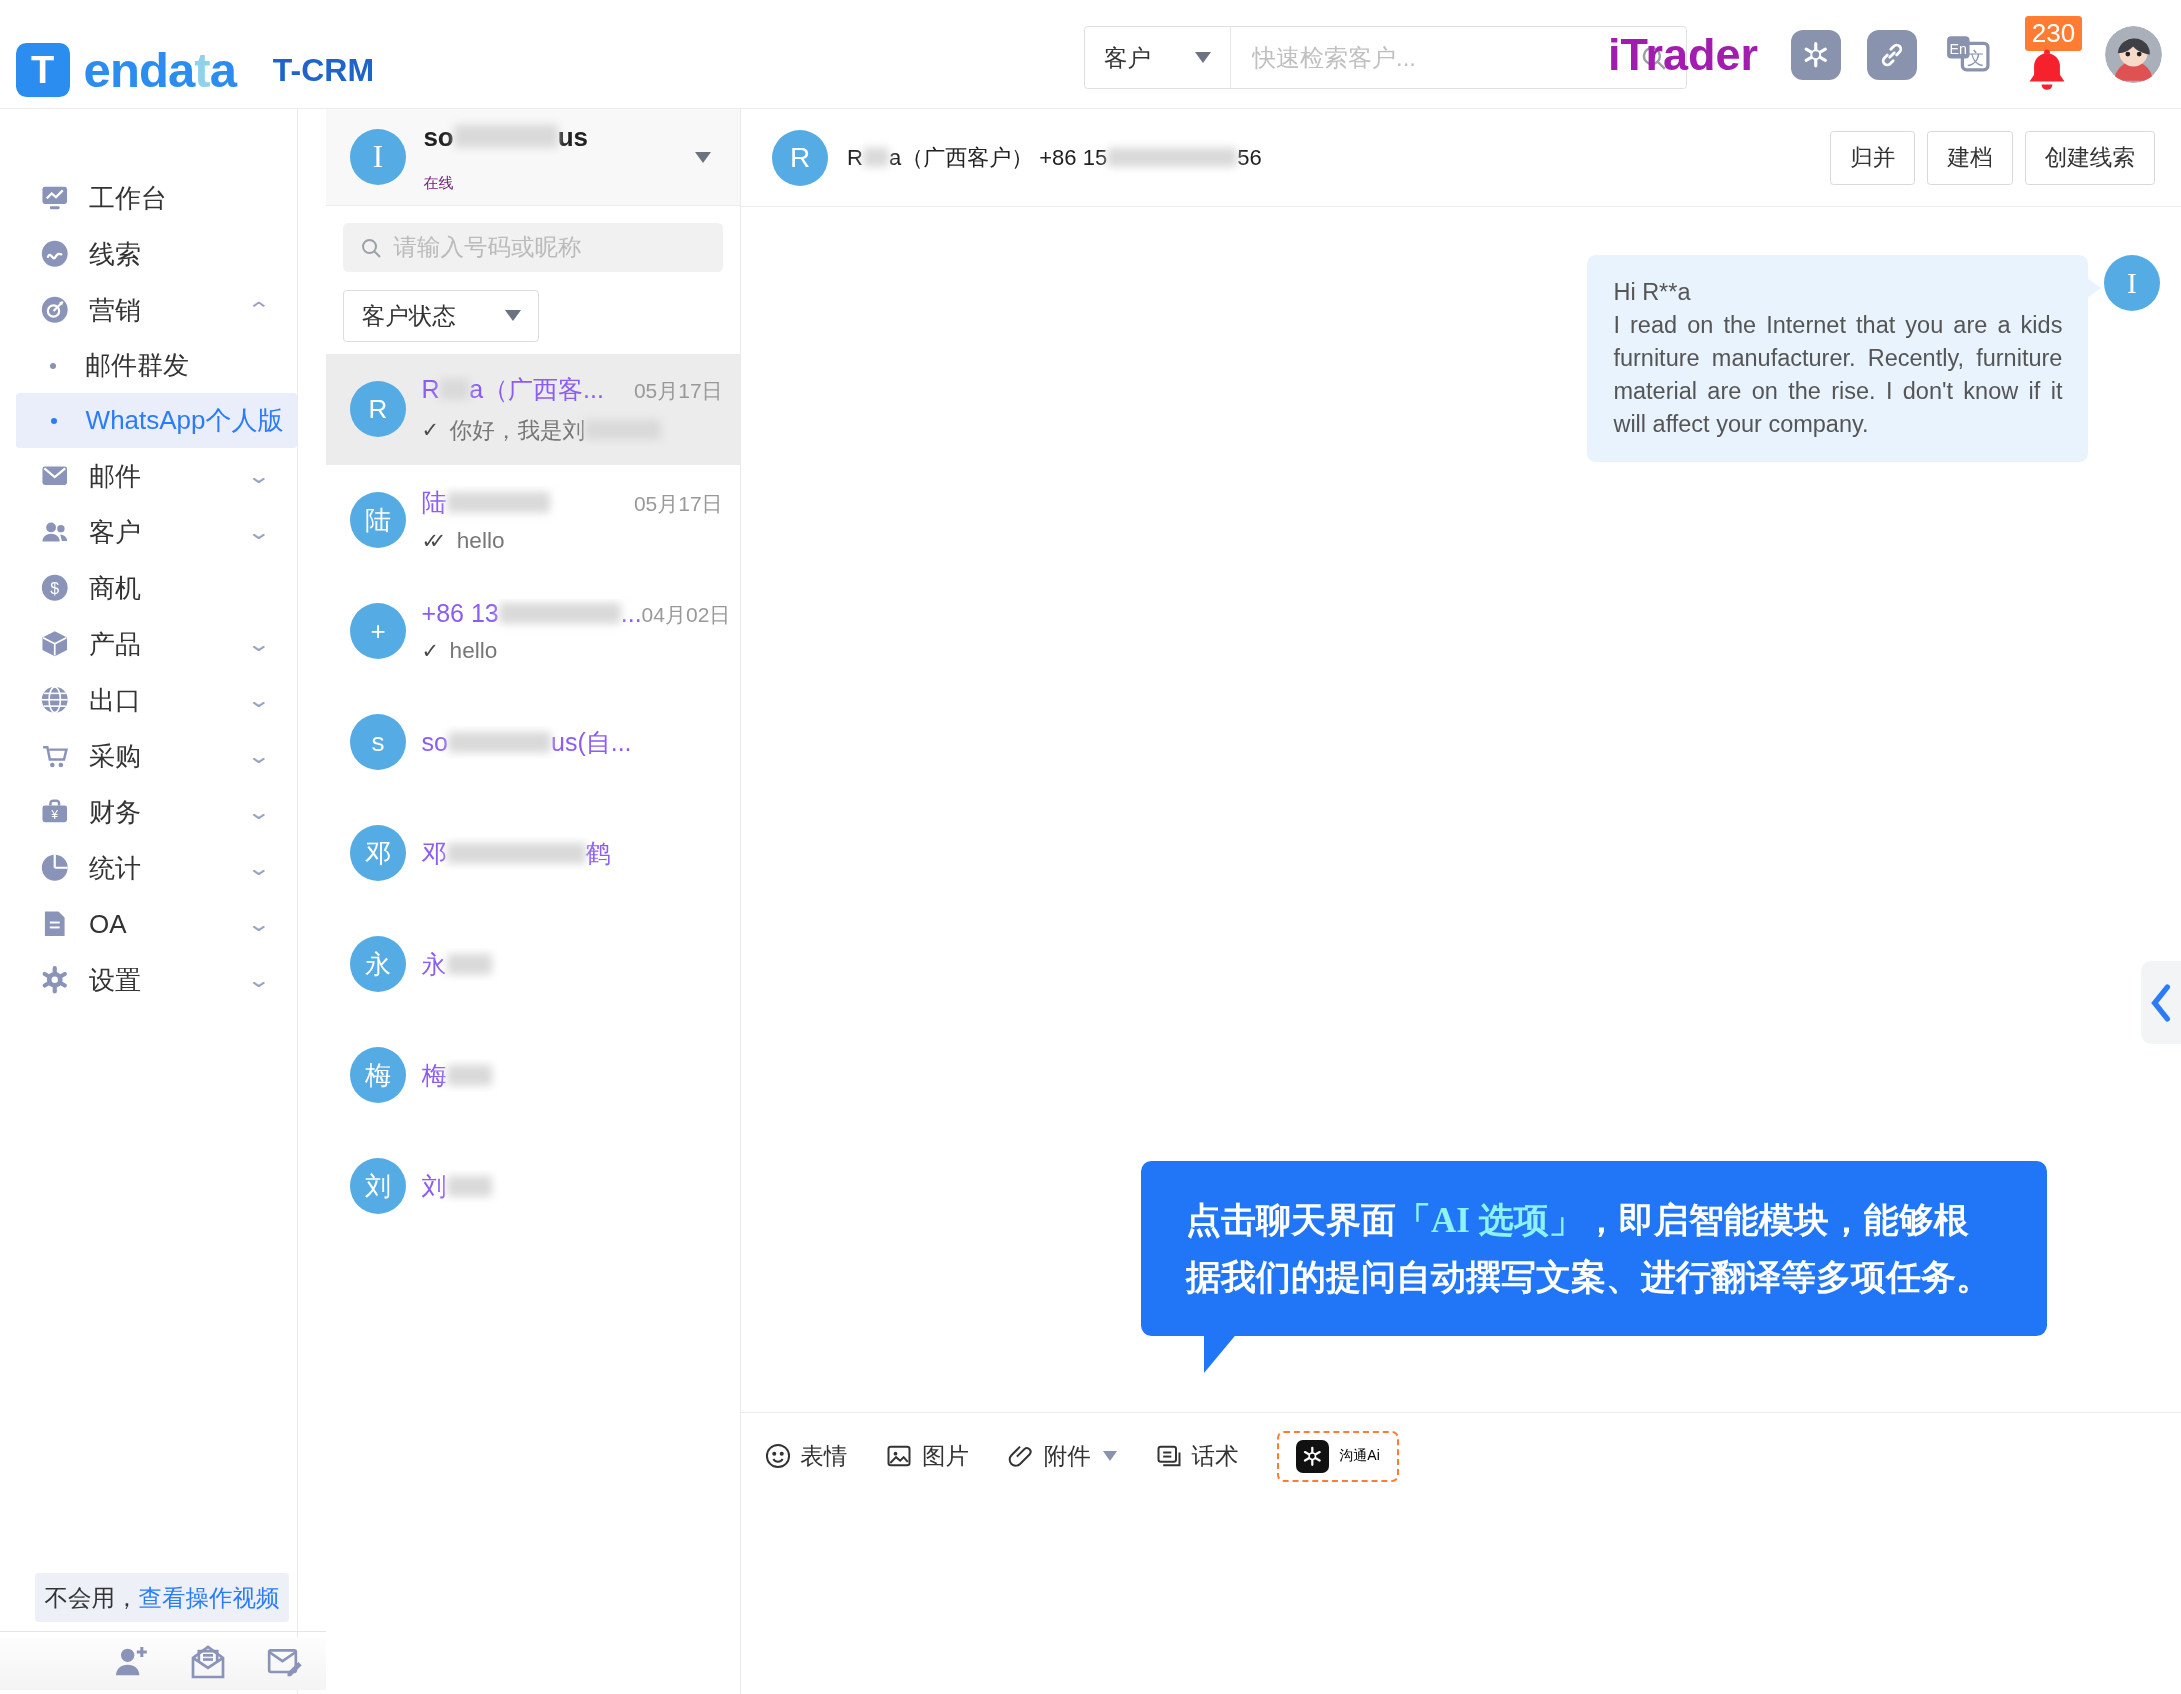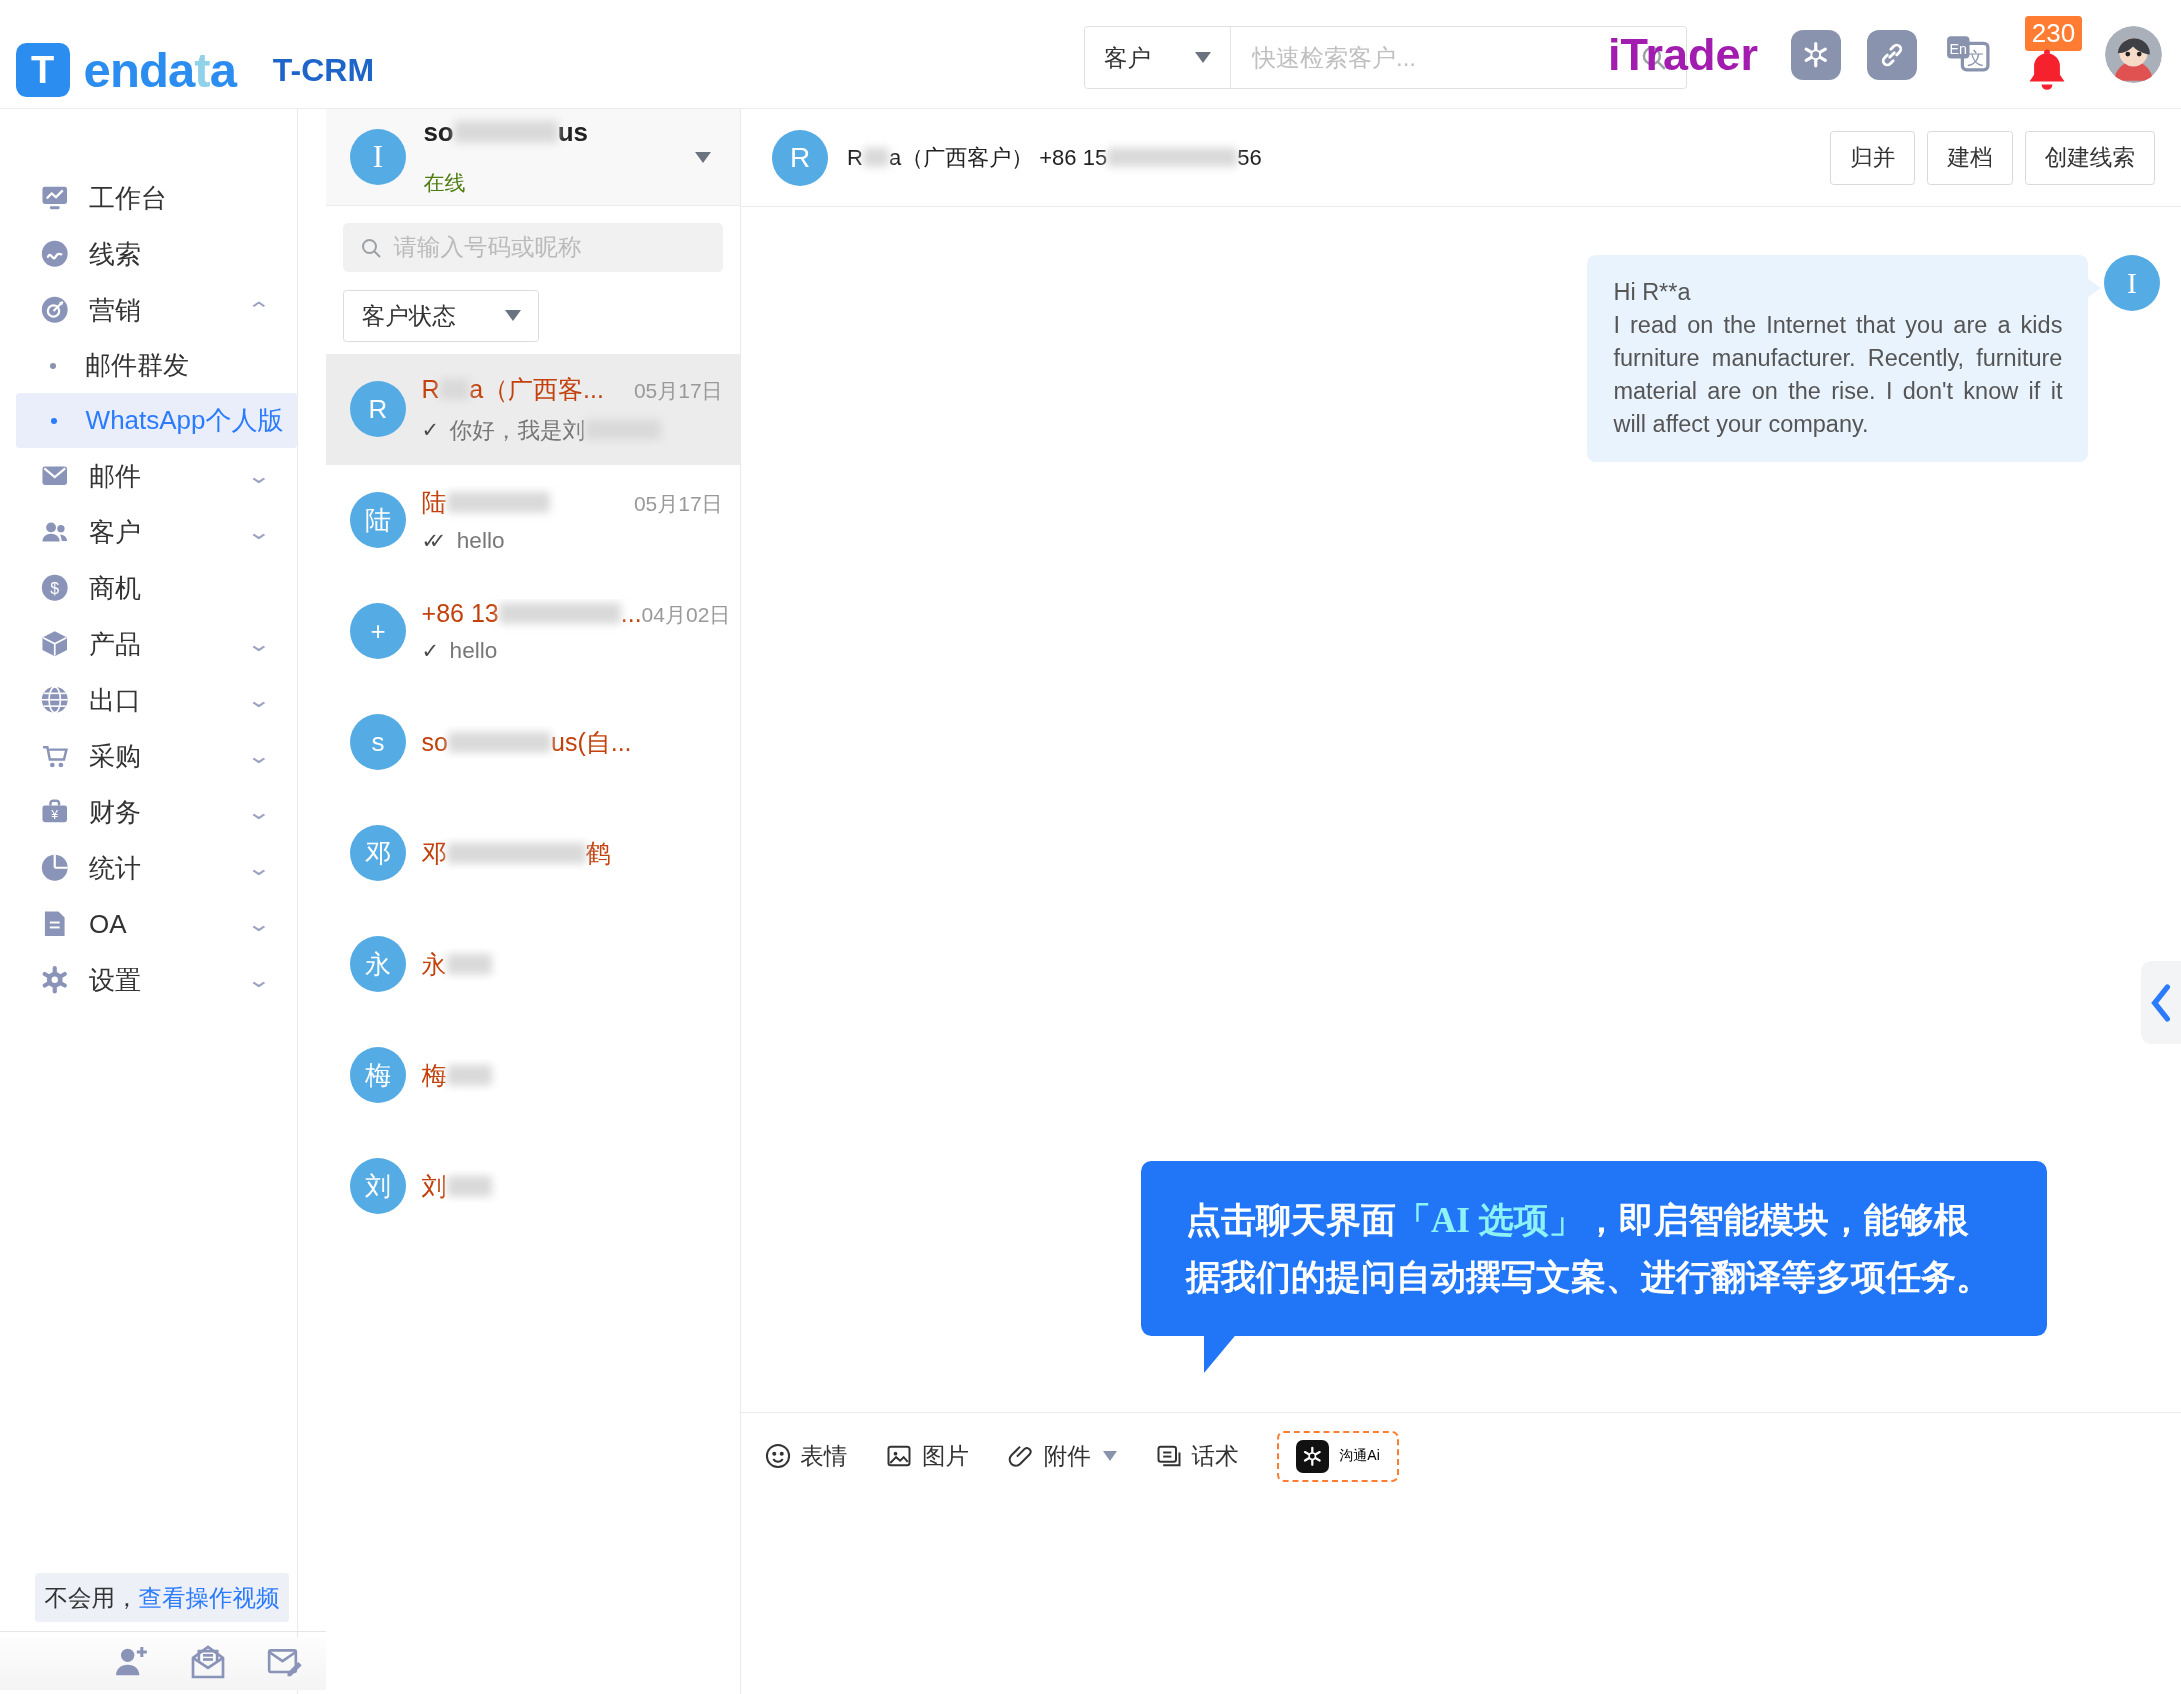--- a/index.html
+++ b/index.html
@@ -47,34 +47,34 @@
   .side-bottom-line { position:absolute; left:0; bottom:63px; width:326px; border-top:0.9px solid #e5e5e5; }
   .side-actions { position:absolute; left:0; bottom:5.2px; width:326px; height:52px; display:flex; align-items:center; justify-content:flex-end; gap:37px; padding-right:21px; background:linear-gradient(#fdfdfd,#f4f4f4); }
   .side-actions .sa { cursor:pointer; }
 
   
   .chatlist { position:absolute; left:326px; top:109px; bottom:0; width:415px; background:#fff; border-right:0.9px solid #eaeaea; }
   .cl-header { height:97px; background:#f8f8f8; border-bottom:0.9px solid #ececec; position:relative; display:flex; align-items:center; padding-left:24px; }
   .cl-avatar { width:56px; height:56px; border-radius:50%; background:#55abe4; color:#fff; display:flex; align-items:center; justify-content:center; font-size:31px; font-family:"Liberation Serif","DejaVu Serif",serif; }
   .cl-id { margin-left:17.4px; }
   .cl-name { font-size:26px; font-weight:bold; color:#222; }
-  .cl-status { font-size:21px; color:#4d7c0f; margin-top:21px; }
+  .cl-status { font-size:15px; color:#701a75; margin-top:21px; }
   .cl-caret { position:absolute; right:29.5px; top:43px; }
   .cl-search { margin:17.4px; height:49px; background:#f1f1f1; border-radius:5.2px; display:flex; align-items:center; padding:0 15.6px; }
   .cl-search input { flex:1; border:0; outline:0; background:transparent; font-size:23.5px; color:#333; margin-left:10.4px; font-family:inherit; }
   .cl-search input::placeholder { color:#bbb; }
   .cl-filter { margin:3.5px 17.4px 12px 17.4px; width:196px; height:52px; border:0.9px solid #dcdcdc; border-radius:3.5px; background:#fff; display:flex; align-items:center; justify-content:space-between; padding:0 17.4px; cursor:pointer; }
   .cl-filter .lbl { font-size:23.5px; color:#333; }
   .chat-items { }
   .chat-item { position:relative; height:111px; display:flex; align-items:center; padding-left:24px; cursor:pointer; }
   .chat-item.selected { background:#ececec; }
   .ci-avatar { width:56px; height:56px; border-radius:50%; background:#55abe4; color:#fff; font-size:26px; display:flex; align-items:center; justify-content:center; flex:0 0 56px; }
   .ci-main { margin-left:15.6px; flex:1; padding-right:17.4px; overflow:hidden; }
   .ci-row1 { display:flex; align-items:baseline; }
-  .ci-name { font-size:25px; color:#c2410c; white-space:nowrap; }
+  .ci-name { font-size:25px; color:#8b5cf6; white-space:nowrap; }
   .ci-date { margin-left:auto; font-size:21px; color:#999; white-space:nowrap; }
   .ci-row2 { margin-top:8.7px; font-size:22.6px; color:#777; display:flex; align-items:center; gap:10.4px; }
   .ci-check { color:#4a4a4a; font-size:21px; }
   .ci-check.dbl { letter-spacing:-10.4px; margin-right:10.4px; }
   .blur { display:inline-block; height:0.85em; background:#d9d9d9; border-radius:2.6px; filter:blur(4.3px); vertical-align:baseline; transform:translateY(1.7px); }
 
   
   .chat { position:absolute; left:741px; top:109px; right:0; bottom:0; background:#fff; display:flex; flex-direction:column; }
   .chat-header { height:98px; border-bottom:0.9px solid #ececec; display:flex; align-items:center; padding:0 26px 0 31px; position:relative; }
   .ch-avatar { width:56px; height:56px; border-radius:50%; background:#55abe4; color:#fff; font-size:28px; display:flex; align-items:center; justify-content:center; }

